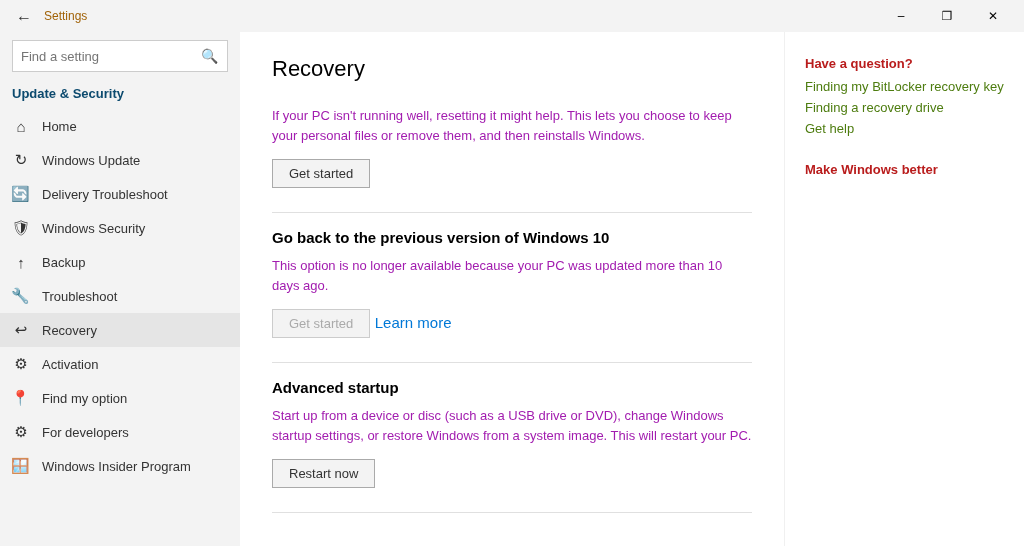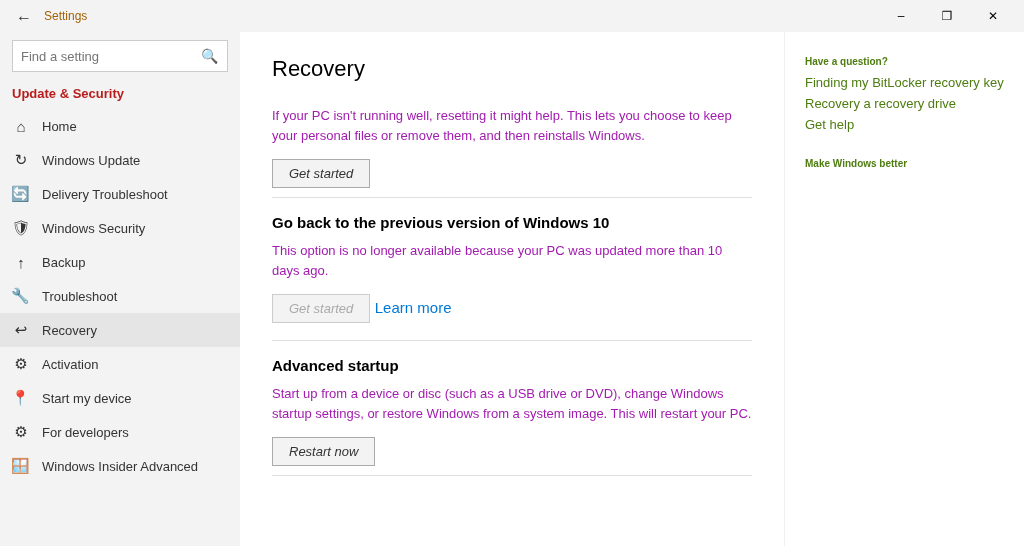--- a/index.html
+++ b/index.html
@@ -89,21 +89,21 @@
     .search-icon-btn {
       background: none;
       border: none;
       cursor: pointer;
       color: #666;
       font-size: 14px;
     }
     .section-label {
       font-size: 13px;
       font-weight: 600;
-      color: #b91c1c;
+      color: #0c4a6e;
       padding: 6px 12px 8px 12px;
     }
     .nav-item {
       display: flex;
       align-items: center;
       gap: 12px;
       padding: 8px 12px;
       cursor: pointer;
       font-size: 13px;
       color: #333;
@@ -150,22 +150,21 @@
       margin-bottom: 14px;
       max-width: 580px;
     }
     .btn {
       border: 1px solid #aaa;
       background: #f3f3f3;
       padding: 6px 16px;
       font-size: 13px;
       cursor: pointer;
       color: #333;
-      margin-bottom: 5px;
-      font-style: italic;
+      margin-bottom: 20px;
     }
     .btn:disabled {
       color: #aaa;
       border-color: #ccc;
       background: #f3f3f3;
       cursor: default;
     }
     .divider {
       border: none;
       border-top: 1px solid #e0e0e0;
@@ -180,23 +179,23 @@
       margin-bottom: 20px;
     }
     .right-panel {
       width: 240px;
       background: #fff;
       padding: 24px 20px;
       flex-shrink: 0;
       border-left: 1px solid #f0f0f0;
     }
     .right-section-title {
-      font-size: 10px;
+      font-size: 13px;
       font-weight: 600;
-      color: #4d7c0f;
+      color: #b91c1c;
       margin-bottom: 8px;
     }
     .right-link {
       font-size: 13px;
       color: #4d7c0f;
       cursor: pointer;
       display: block;
       margin-bottom: 6px;
       text-decoration: none;
     }
@@ -255,29 +254,29 @@
     <button class="nav-item active">
       <span class="nav-icon">↩</span>
       <span>Recovery</span>
     </button>
     <button class="nav-item">
       <span class="nav-icon">⚙</span>
       <span>Activation</span>
     </button>
     <button class="nav-item">
       <span class="nav-icon">📍</span>
-      <span>Start my device</span>
+      <span>Find my option</span>
     </button>
     <button class="nav-item">
       <span class="nav-icon">⚙</span>
       <span>For developers</span>
     </button>
     <button class="nav-item">
       <span class="nav-icon">🪟</span>
-      <span>Windows Insider Advanced</span>
+      <span>Windows Insider Program</span>
     </button>
   </div>
 
   <div class="main-content">
     <h1 class="main-title">Recovery</h1>
 
     <div>
       <p class="section-desc">If your PC isn't running well, resetting it might help. This lets you choose to keep your personal files or remove them, and then reinstalls Windows.</p>
       <button class="btn">Get started</button>
     </div>
@@ -299,19 +298,19 @@
       <button class="btn">Restart now</button>
     </div>
 
     <hr class="divider">
 
   </div>
 
   <div class="right-panel">
     <div class="right-section-title">Have a question?</div>
     <a class="right-link">Finding my BitLocker recovery key</a>
-    <a class="right-link">Recovery a recovery drive</a>
+    <a class="right-link">Finding a recovery drive</a>
     <a class="right-link">Get help</a>
     <div class="right-spacer"></div>
     <div class="right-section-title">Make Windows better</div>
   </div>
 
 </div>
 
 </body></html>

